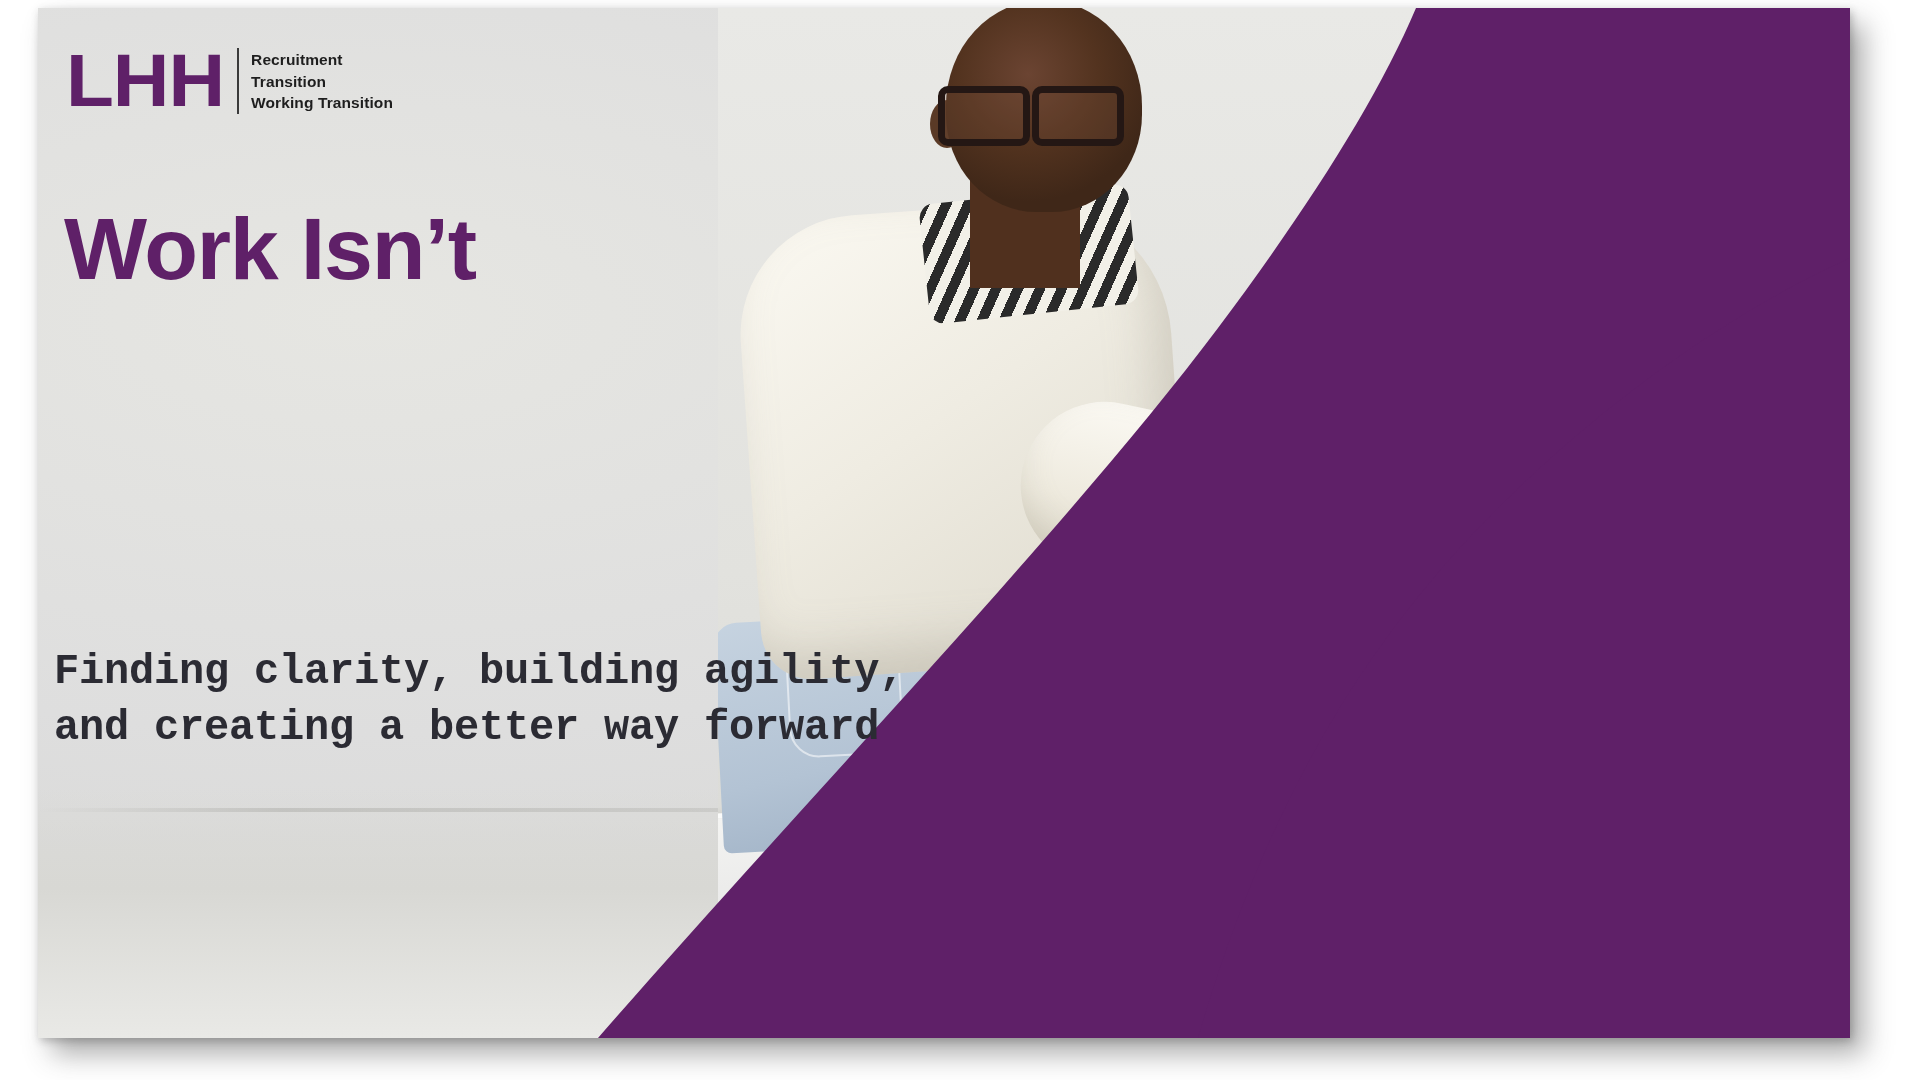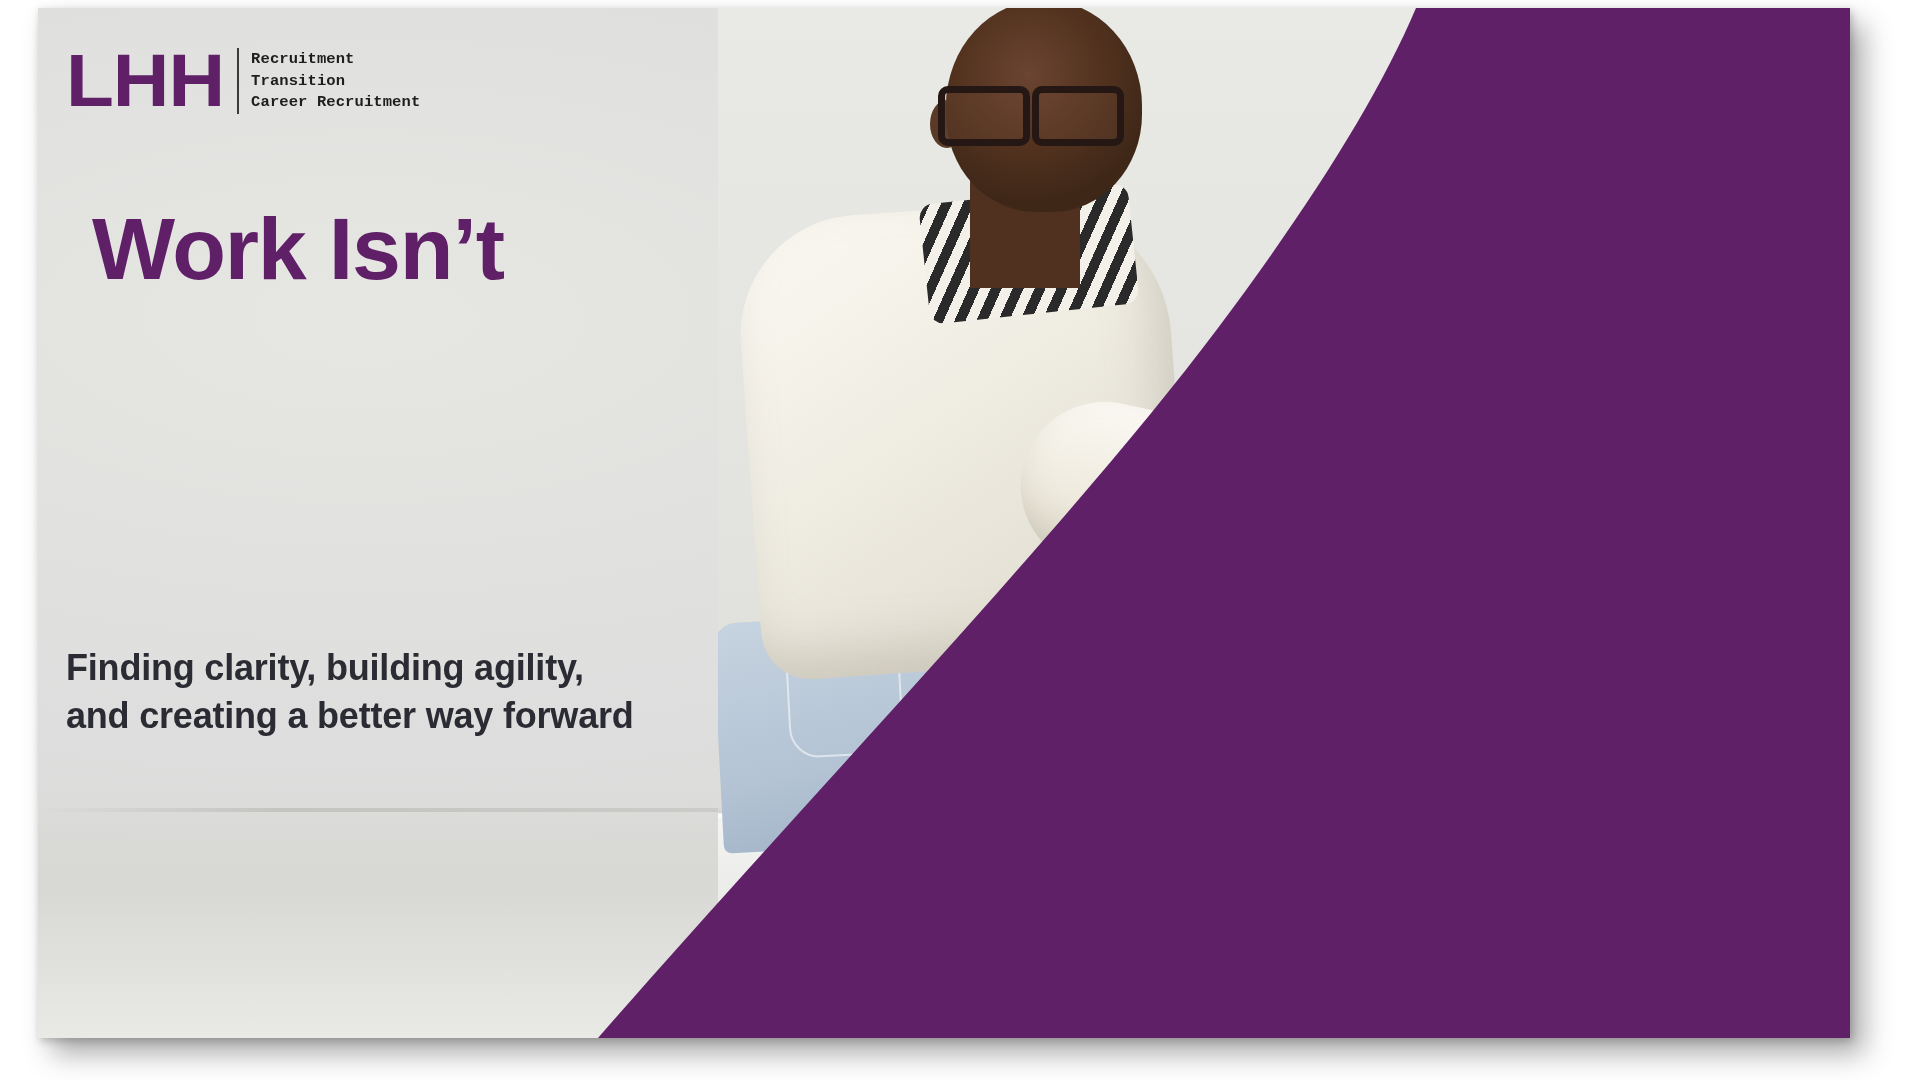--- a/index.html
+++ b/index.html
@@ -362,52 +362,51 @@
     transform: scaleX(1.06);
     transform-origin: left center;
   }
   .logo-rule {
     width: 2px;
     height: 66px;
     background: #3a3a3a;
     margin: 0 12px 0 22px;
   }
   .logo-tag {
-    font-family: Liberation Mono, monospace;
+    font-family: Liberation Sans, sans-serif;
     font-size: 15.5px;
     font-weight: 700;
     line-height: 1.38;
     color: #1e1e1e;
     letter-spacing: .1px;
   }
 
   
   .headline {
     position: absolute;
     left: 26px;
     top: 185px;
     width: 740px;
     font-family: "Liberation Sans", sans-serif;
     font-weight: 700;
     font-size: 88px;
     line-height: 1.28;
     color: #5f2068;
     letter-spacing: -1.2px;
-    margin-left: 28px;
   }
   .headline .hl-line { display: block; white-space: nowrap; }
 
   .subtitle {
     position: absolute;
-    left: 28px;
+    left: 16px;
     top: 636px;
     width: 760px;
-    font-family: Liberation Sans, sans-serif;
+    font-family: Liberation Mono, monospace;
     font-weight: 600;
-    font-size: 36px;
+    font-size: 42px;
     line-height: 1.34;
     color: #2b2b33;
     letter-spacing: -.2px;
   }
   .subtitle .sub-line { display: block; white-space: nowrap; }
 </style>
 </head>
 <body>
 
 <div id="page">
@@ -469,21 +468,21 @@
                  C1270,200 1340,90 1378,0 Z" fill="#5f2068"></path>
       </svg>
     </div>
 
     <div class="logo">
       <div class="logo-mark">LHH</div>
       <div class="logo-rule"></div>
       <div class="logo-tag">
         <div>Recruitment</div>
         <div>Transition</div>
-        <div>Career Recruitment</div>
+        <div>Working Transition</div>
       </div>
     </div>
 
     <div class="headline">
       <span class="hl-line">Work Isn’t</span>
     </div>
 
     <div class="subtitle">
       <span class="sub-line">Finding clarity, building agility,</span>
       <span class="sub-line">and creating a better way forward</span>

